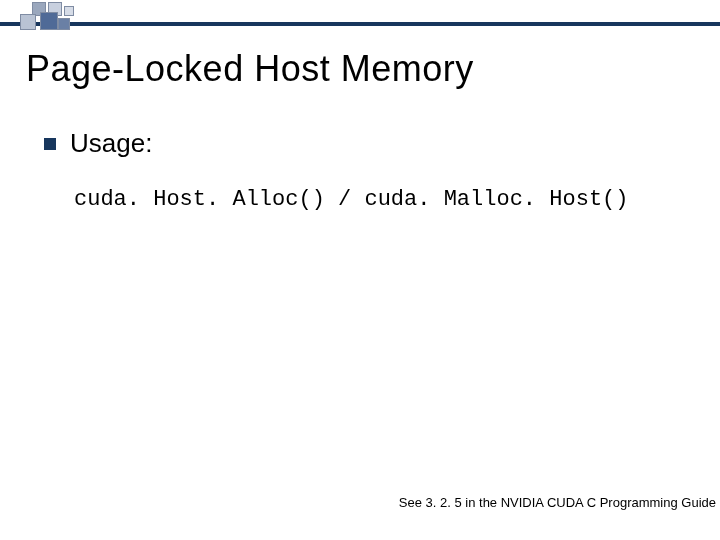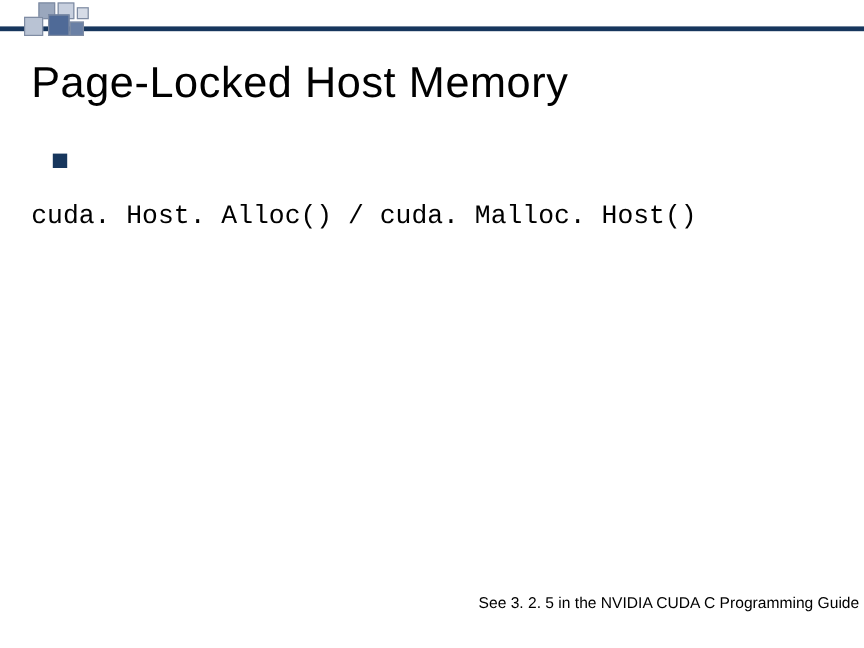--- a/index.html
+++ b/index.html
@@ -54,20 +54,21 @@
     width: 12px;
     height: 12px;
     background: #17365d;
     margin-right: 14px;
     flex-shrink: 0;
   }
   .bullet-text {
     font-size: 26px;
   }
   .code-block {
+    margin-left: 48px;
     font-family: "Courier New", Courier, monospace;
     font-size: 22px;
     line-height: 1.35;
     margin-bottom: 34px;
   }
   .code-line { white-space: pre; }
   .footnote {
     position: absolute;
     right: 4px;
     bottom: 30px;
@@ -85,20 +86,21 @@
   <div class="sq" style="top:12px; left:40px; width:18px; height:18px; background:#4f6a97;"></div>
   <div class="sq" style="top:18px; left:58px; width:12px; height:12px; background:#6a80a5;"></div>
   <div class="sq" style="top:6px; left:64px; width:10px; height:10px; background:#d6dce7;"></div>
 </div>
 
 <div class="slide">
   <h1 class="title">Page-Locked Host Memory</h1>
 
   <div class="bullet-row">
     <span class="bullet-icon"></span>
+    <span class="bullet-text">Usage:</span>
   </div>
 
   <div class="code-block">
     <div class="code-line">cuda. Host. Alloc() / cuda. Malloc. Host()</div>
   </div>
 
 </div>
 
 <div class="footnote">See 3. 2. 5 in the NVIDIA CUDA C Programming Guide</div>
 

